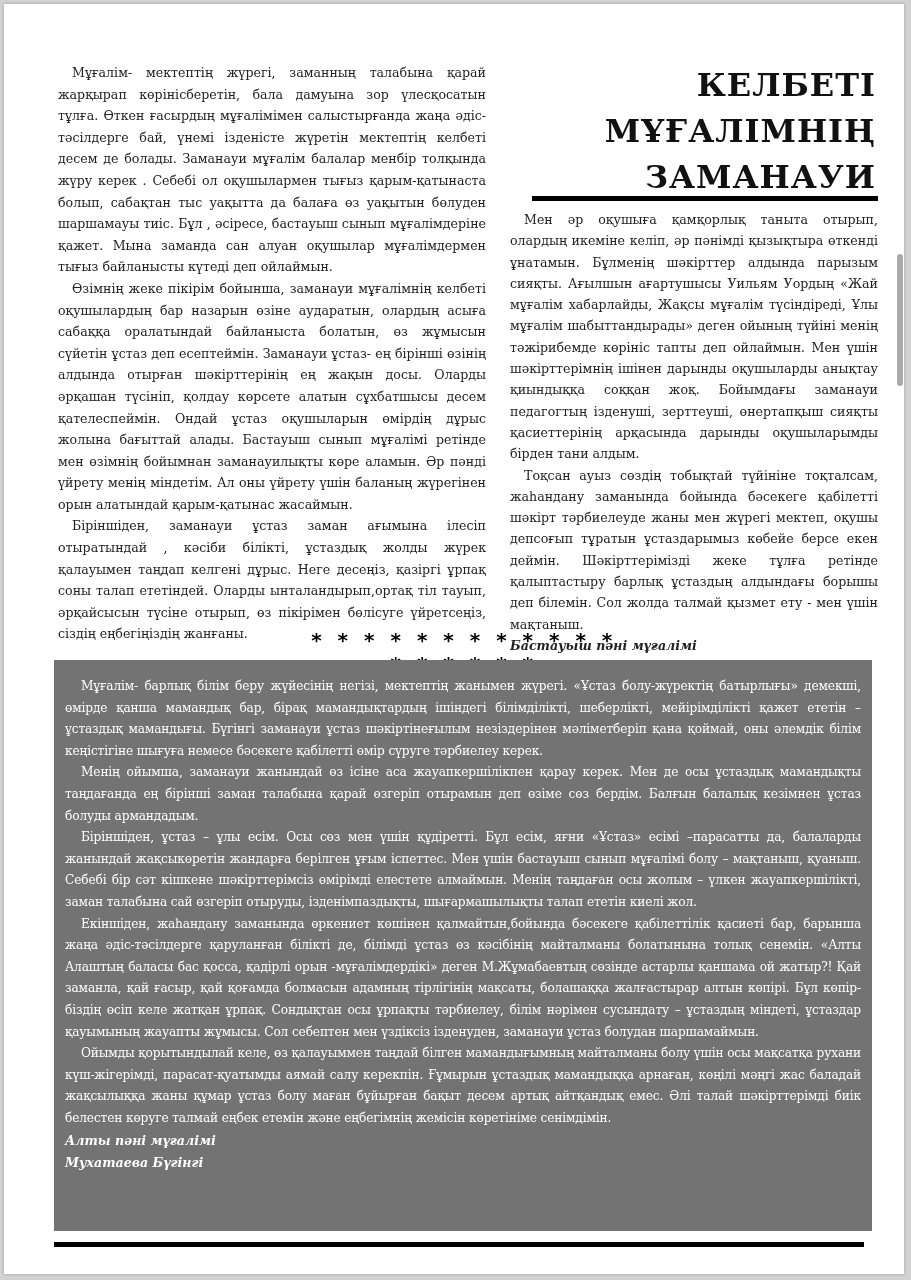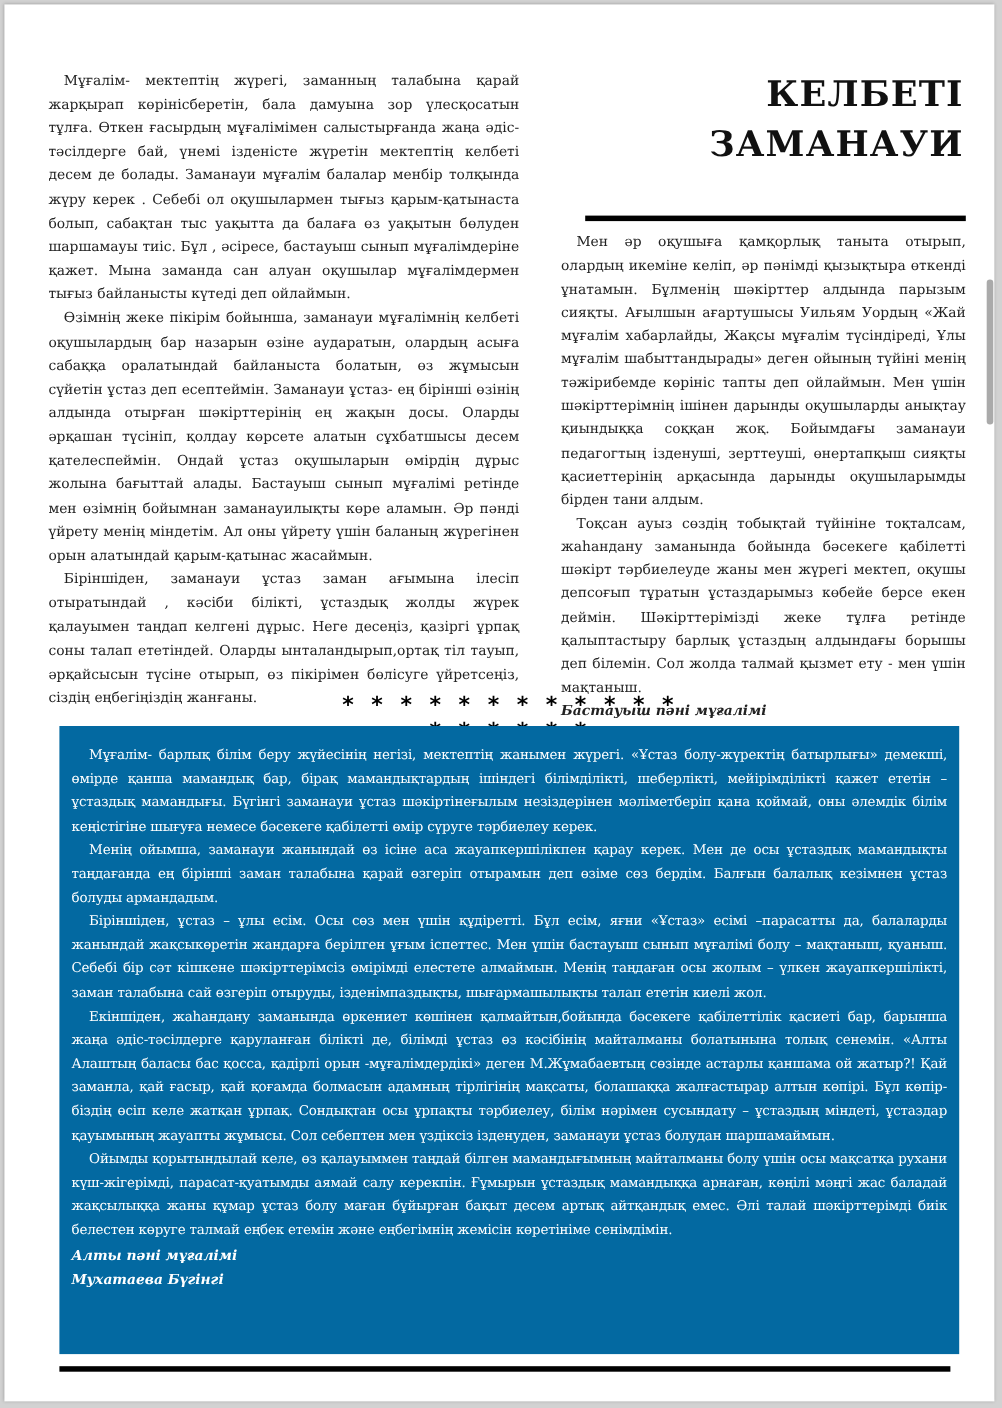--- a/index.html
+++ b/index.html
@@ -9,21 +9,21 @@
     font-family: "DejaVu Serif", "Liberation Serif", serif;
     color: #222;
     position: relative;
   }
   .page {
     position: absolute; left: 4px; top: 4px; width: 900px; height: 1270px;
     background: #ffffff;
     box-shadow: 0 0 3px rgba(0,0,0,0.25);
   }
   .col-left {
-    position: absolute; left: 40px; top: 58px; width: 428px;
+    position: absolute; left: 54px; top: 58px; width: 428px;
     font-size: 12.6px; line-height: 21.6px; text-align: justify;
   }
   .col-left p, .col-right p { margin: 0; text-indent: 14px; }
   .title {
     position: absolute; left: 526px; top: 58px; width: 346px;
     text-align: right; font-weight: bold;
     font-size: 32px; line-height: 46px; letter-spacing: 1px; color: #111;
   }
   .title div { white-space: nowrap; }
   .title-rule {
@@ -69,36 +69,37 @@
 <div class="page">
 
   <div class="col-left">
     <p>Мұғалім-  мектептің жүрегі, заманның талабына қарай жарқырап көрінісберетін, бала дамуына  зор үлесқосатын тұлға. Өткен ғасырдың мұғалімімен салыстырғанда жаңа әдіс-тәсілдерге бай, үнемі ізденісте жүретін мектептің келбеті десем де болады. Заманауи мұғалім балалар менбір толқында жүру керек . Себебі ол оқушылармен тығыз қарым-қатынаста болып, сабақтан тыс уақытта да балаға өз уақытын бөлуден шаршамауы тиіс. Бұл , әсіресе, бастауыш сынып мұғалімдеріне қажет. Мына заманда сан алуан оқушылар мұғалімдермен тығыз байланысты күтеді деп ойлаймын.</p>
     <p>Өзімнің жеке пікірім бойынша, заманауи мұғалімнің келбеті оқушылардың бар назарын өзіне аударатын, олардың асыға сабаққа оралатындай байланыста болатын, өз жұмысын сүйетін ұстаз деп есептеймін. Заманауи ұстаз-  ең бірінші өзінің алдында отырған шәкірттерінің ең жақын  досы. Оларды әрқашан түсініп, қолдау көрсете алатын сұхбатшысы десем қателеспеймін. Ондай ұстаз оқушыларын өмірдің дұрыс жолына бағыттай алады. Бастауыш сынып мұғалімі ретінде мен өзімнің бойымнан заманауилықты көре аламын. Әр пәнді үйрету менің міндетім. Ал оны үйрету үшін баланың жүрегінен орын алатындай қарым-қатынас жасаймын.</p>
     <p>Біріншіден, заманауи ұстаз заман ағымына ілесіп отыратындай , кәсіби білікті, ұстаздық жолды жүрек қалауымен таңдап келгені дұрыс. Неге десеңіз, қазіргі ұрпақ соны талап ететіндей. Оларды ынталандырып,ортақ тіл тауып, әрқайсысын түсіне отырып, өз пікірімен бөлісуге үйретсеңіз, сіздің еңбегіңіздің жанғаны.</p>
   </div>
 
   <div class="title">
     <div>КЕЛБЕТІ</div>
+    <div>МҰҒАЛІМНІҢ</div>
     <div>ЗАМАНАУИ</div>
   </div>
   <div class="title-rule"></div>
 
   <div class="col-right">
     <p>Мен әр оқушыға қамқорлық таныта отырып, олардың икеміне келіп, әр пәнімді қызықтыра өткенді ұнатамын. Бұлменің шәкірттер алдында парызым сияқты. Ағылшын ағартушысы Уильям Уордың «Жай мұғалім хабарлайды, Жақсы мұғалім түсіндіреді, Ұлы мұғалім шабыттандырады» деген ойының түйіні менің тәжірибемде көрініс тапты деп ойлаймын. Мен үшін шәкірттерімнің ішінен дарынды оқушыларды анықтау қиындыққа соққан жоқ. Бойымдағы заманауи педагогтың ізденуші, зерттеуші, өнертапқыш сияқты қасиеттерінің арқасында дарынды оқушыларымды бірден тани алдым.</p>
     <p>Тоқсан ауыз сөздің тобықтай түйініне тоқталсам, жаһандану заманында бойында бәсекеге қабілетті шәкірт тәрбиелеуде жаны мен жүрегі мектеп, оқушы депсоғып тұратын ұстаздарымыз көбейе берсе екен деймін. Шәкірттерімізді жеке тұлға ретінде қалыптастыру барлық ұстаздың алдындағы борышы деп білемін. Сол жолда талмай қызмет ету - мен үшін мақтаныш.</p>
     <div class="sign">
       <div class="role">Бастауыш пәні мұғалімі</div>
       <div>Қалбергенова Анар</div>
     </div>
   </div>
 
   <div class="stars">* * * * * * * * * * * * * * * * * *</div>
 
-  <div class="blue-box" style="background: #0369a1;">
+  <div class="blue-box" style="background: #737373;">
     <p>Мұғалім- барлық білім беру жүйесінің негізі, мектептің жанымен жүрегі. «Ұстаз болу-жүректің батырлығы» демекші, өмірде қанша мамандық бар, бірақ мамандықтардың ішіндегі білімділікті, шеберлікті, мейірімділікті қажет ететін – ұстаздық мамандығы. Бүгінгі заманауи ұстаз шәкіртінеғылым незіздерінен мәліметберіп қана қоймай, оны әлемдік білім кеңістігіне шығуға немесе бәсекеге қабілетті өмір сүруге тәрбиелеу керек.</p>
     <p>Менің ойымша, заманауи жанындай өз ісіне аса жауапкершілікпен қарау керек. Мен де осы ұстаздық мамандықты таңдағанда ең бірінші заман талабына қарай өзгеріп отырамын деп өзіме сөз бердім. Балғын балалық кезімнен ұстаз болуды армандадым.</p>
     <p>Біріншіден, ұстаз – ұлы есім. Осы сөз мен үшін құдіретті. Бұл есім, яғни «Ұстаз» есімі –парасатты да, балаларды жанындай жақсыкөретін жандарға берілген ұғым іспеттес. Мен үшін бастауыш сынып мұғалімі болу – мақтаныш, қуаныш. Себебі бір сәт кішкене шәкірттерімсіз өмірімді елестете алмаймын. Менің таңдаған осы жолым – үлкен жауапкершілікті, заман талабына сай өзгеріп отыруды, ізденімпаздықты, шығармашылықты талап ететін киелі жол.</p>
     <p>Екіншіден, жаһандану заманында өркениет көшінен қалмайтын,бойында бәсекеге қабілеттілік қасиеті бар, барынша жаңа әдіс-тәсілдерге қаруланған білікті де, білімді ұстаз өз кәсібінің майталманы болатынына толық сенемін. «Алты Алаштың баласы бас қосса, қадірлі орын -мұғалімдердікі» деген М.Жұмабаевтың сөзінде астарлы қаншама ой жатыр?! Қай заманла, қай ғасыр, қай қоғамда болмасын адамның тірлігінің мақсаты, болашаққа жалғастырар алтын көпірі. Бұл көпір- біздің өсіп келе жатқан ұрпақ. Сондықтан осы ұрпақты тәрбиелеу, білім нәрімен сусындату – ұстаздың міндеті, ұстаздар қауымының жауапты жұмысы. Сол себептен мен үздіксіз ізденуден, заманауи ұстаз болудан шаршамаймын.</p>
     <p>Ойымды қорытындылай келе, өз қалауыммен таңдай білген мамандығымның майталманы болу үшін осы мақсатқа рухани күш-жігерімді, парасат-қуатымды аямай салу керекпін. Ғұмырын ұстаздық мамандыққа арнаған, көңілі мәңгі жас баладай жақсылыққа жаны құмар ұстаз болу маған бұйырған бақыт десем артық айтқандық емес. Әлі талай шәкірттерімді биік белестен көруге талмай еңбек етемін және еңбегімнің жемісін көретініме сенімдімін.</p>
     <div class="sign">
       <div class="role">Алты пәні мұғалімі</div>
       <div>Мухатаева Бүгінгі</div>
     </div>
   </div>

